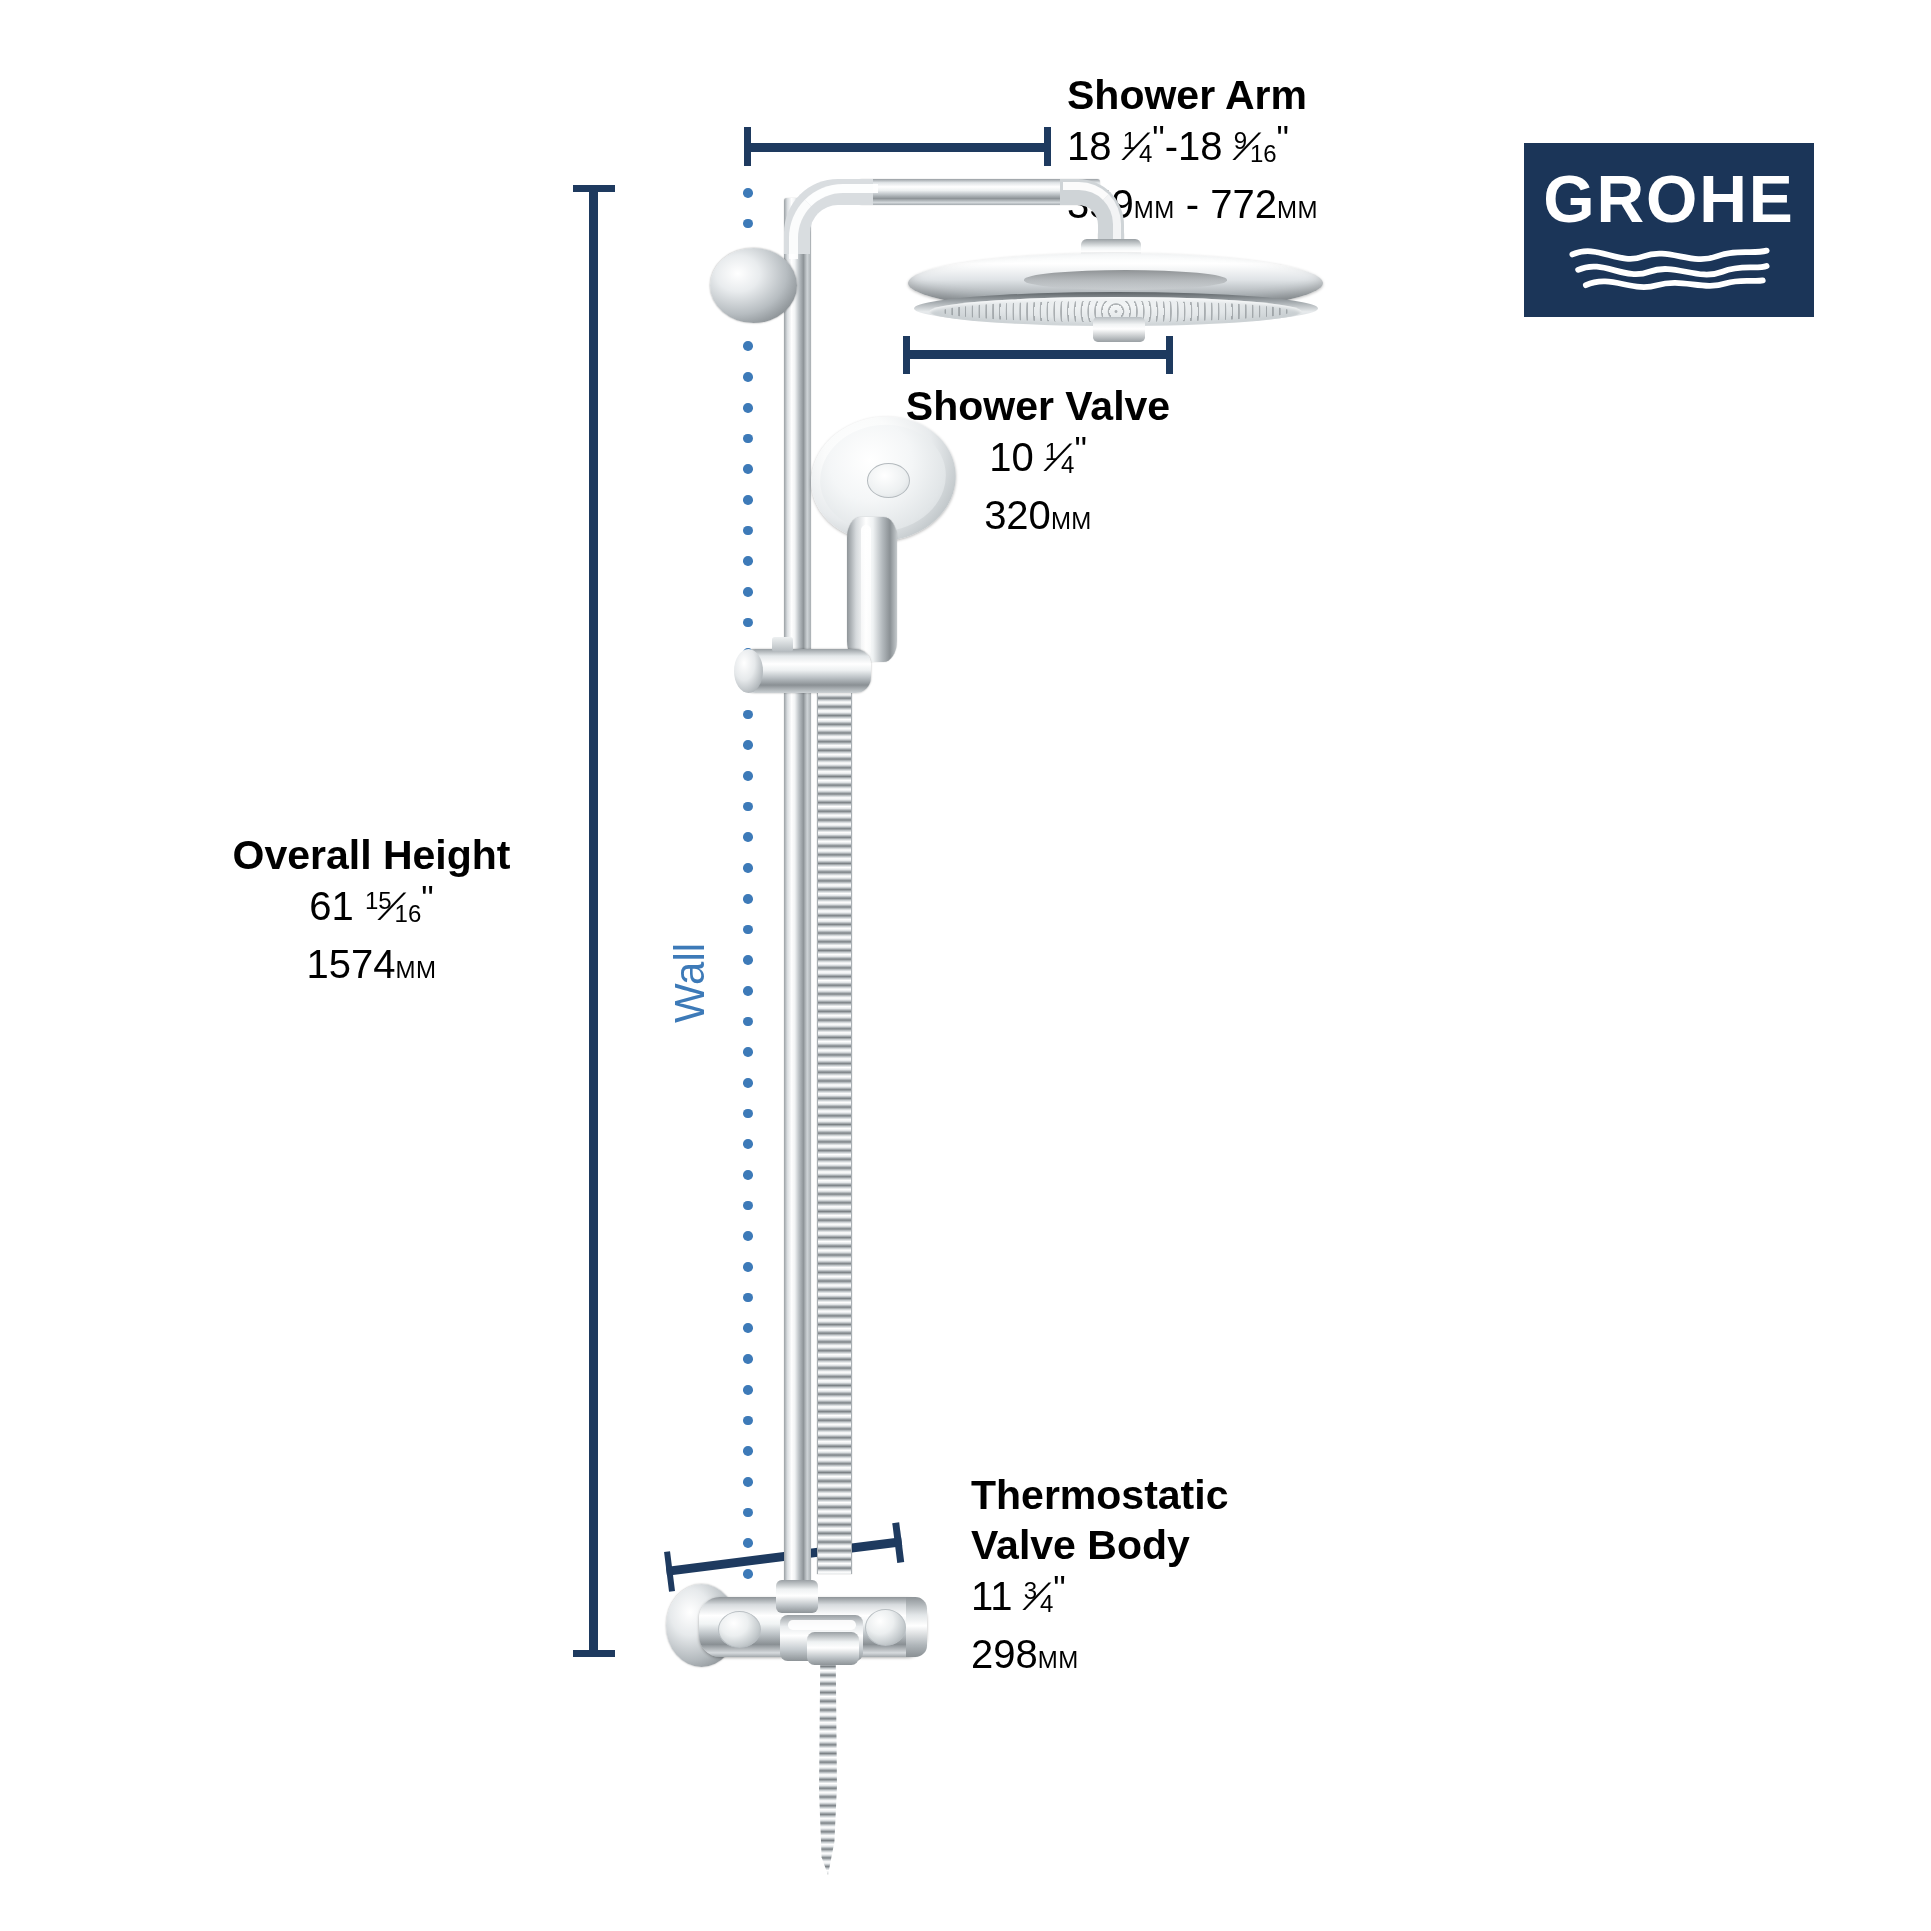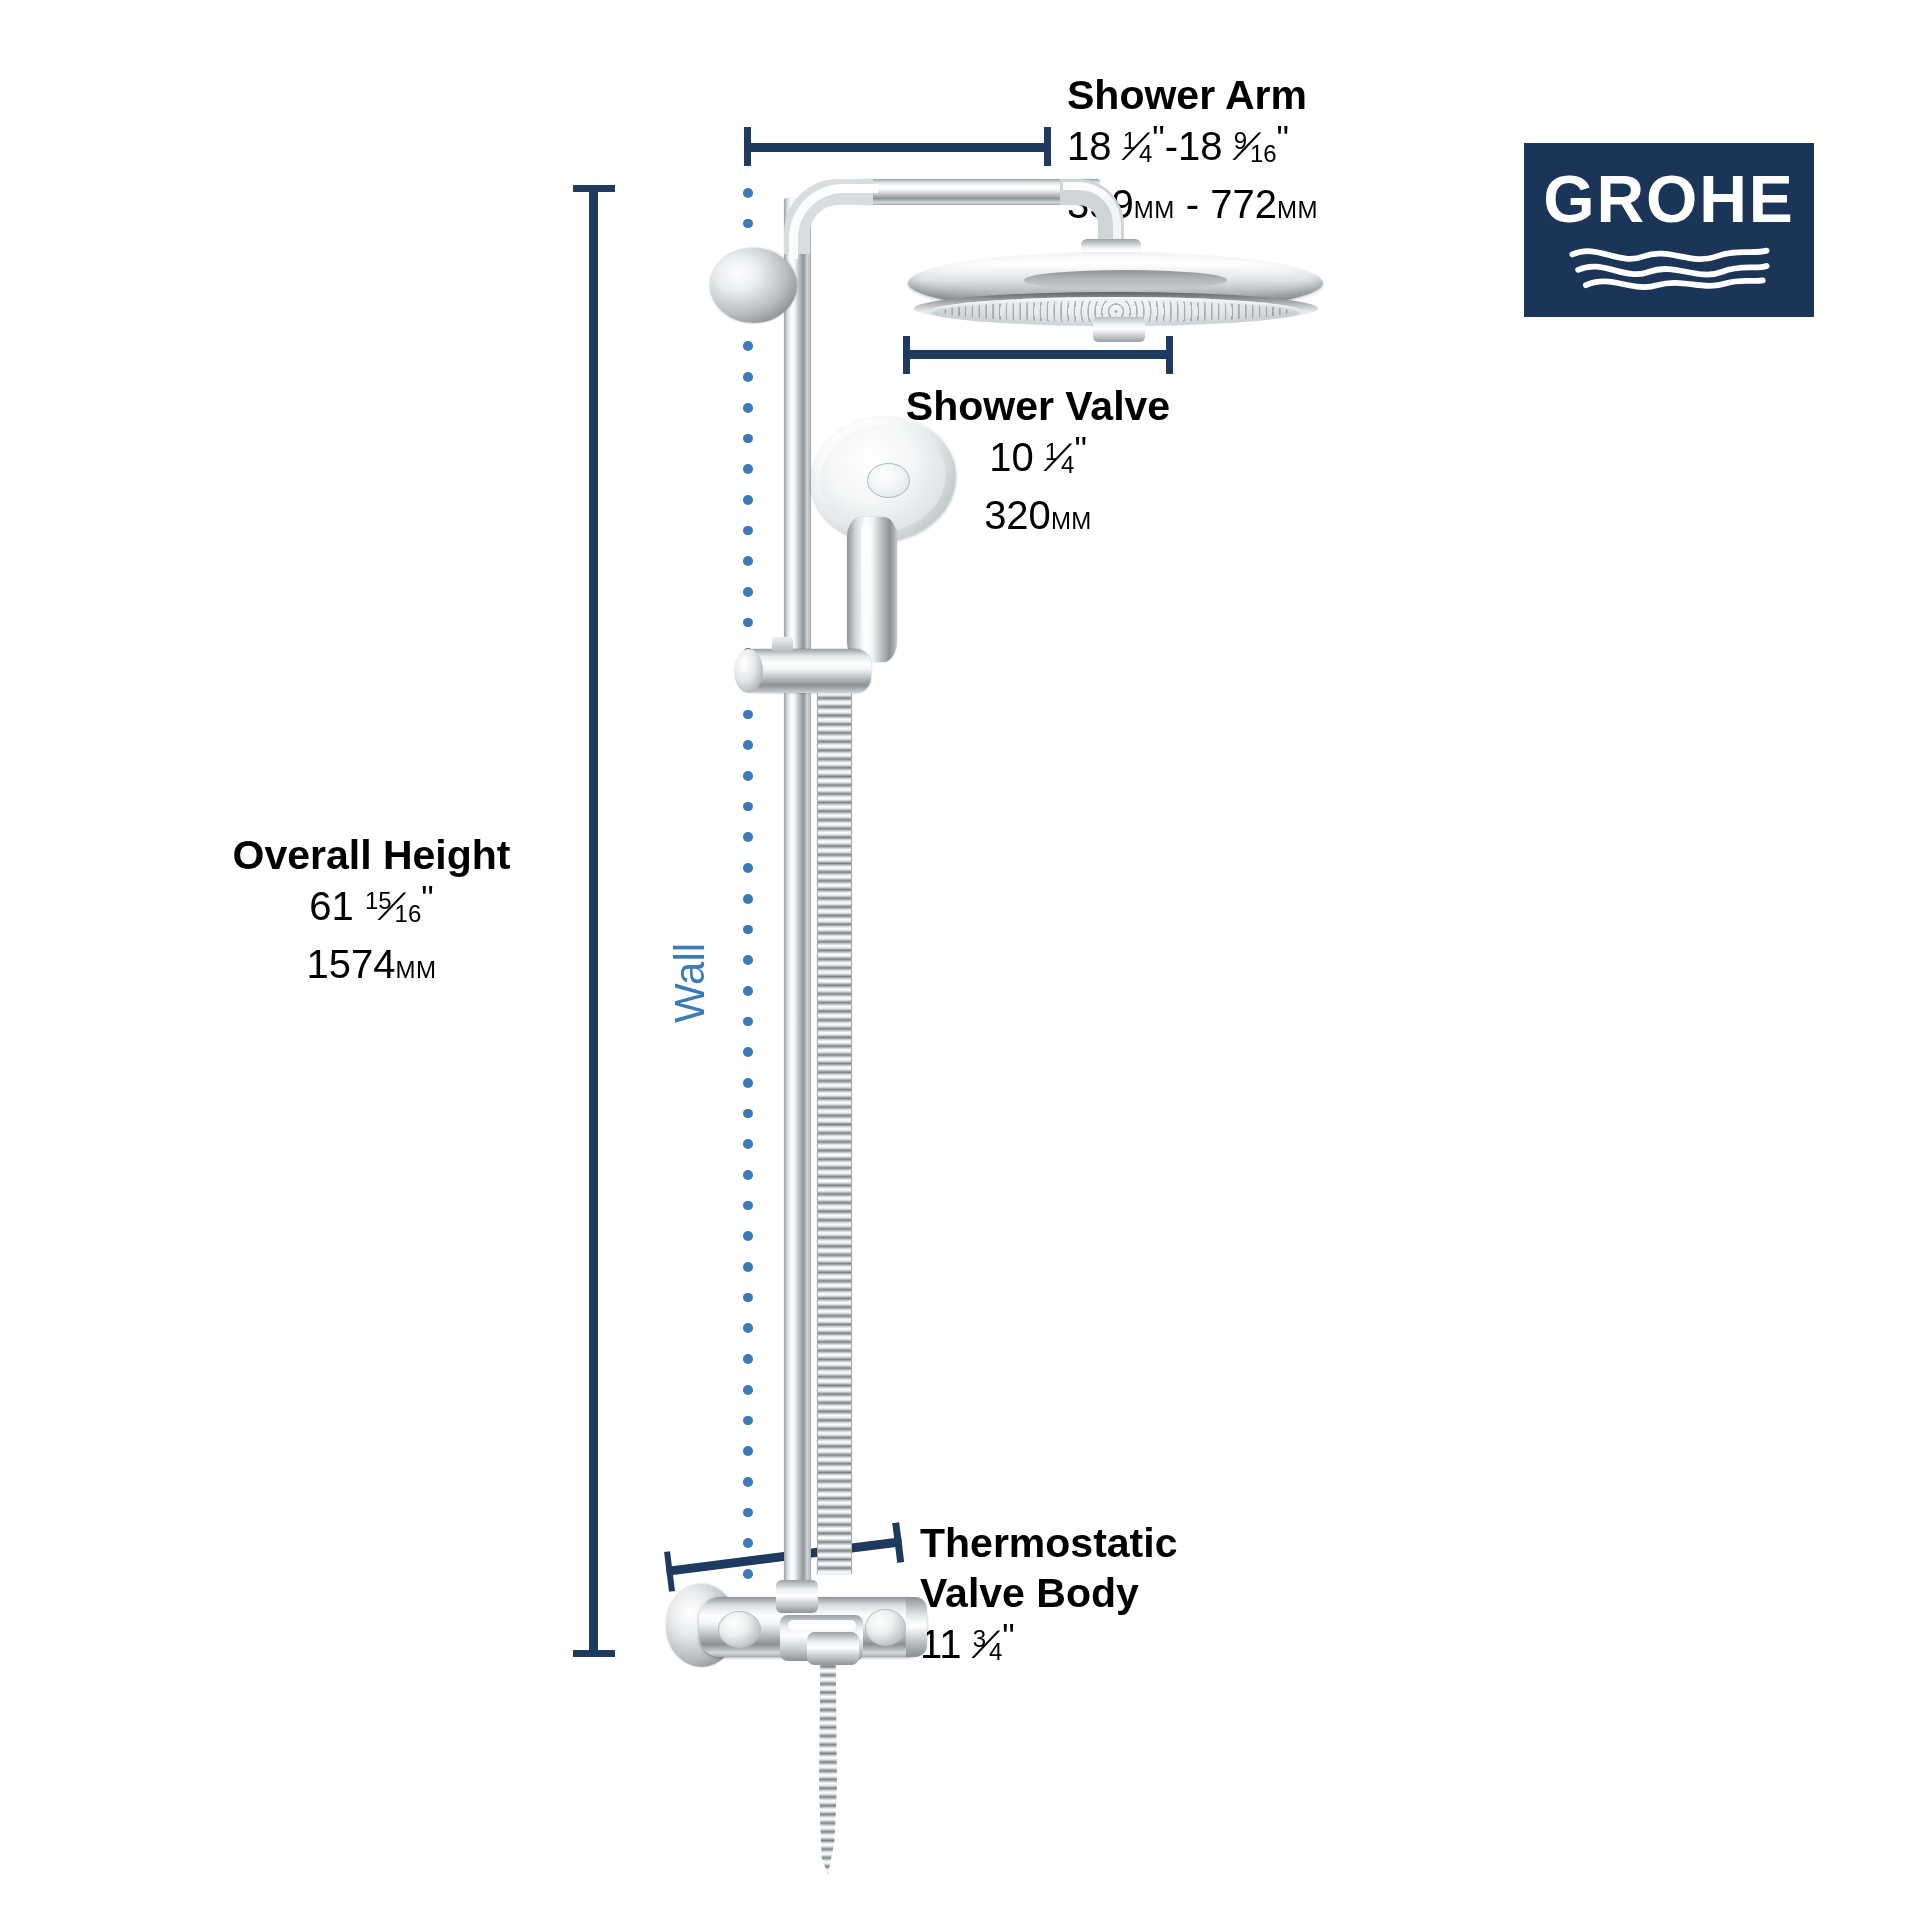--- a/index.html
+++ b/index.html
@@ -311,25 +311,28 @@
     </div>
   </div>
 
   <div style="position:absolute;left:657px;top:1526px;width:270px;height:68px;
               transform:rotate(-7.2deg);transform-origin:left center;">
     <div class="dimline" style="left:7.7px;top:42px;width:237px;height:8.7px;"></div>
     <div class="cap-v" style="left:7.7px;top:27px;height:40px;"></div>
     <div class="cap-v" style="left:238px;top:27px;height:40px;"></div>
   </div>
 
-  <div class="label-block ta-left" style="left:920px;top:1470px;width:425px;margin-top:48px;">
+  <div class="label-block ta-left" style="left:971px;top:1470px;width:425px;">
     <div class="lbl-title">Thermostatic</div>
     <div class="lbl-title">Valve Body</div>
     <div class="lbl-dim">
       <span>11</span>&nbsp;<span class="frac"><span class="n">3</span><span class="s">⁄</span><span class="d">4</span></span><span class="inch">"</span>
+    </div>
+    <div class="lbl-dim">
+      <span>298</span><span class="mm">MM</span>
     </div>
   </div>
 
   <div class="logo" style="left:1524px;top:143px;width:290px;height:174px;">
     <div class="logo-word">GROHE</div>
     <div class="logo-waves">
       <svg width="203" height="50" viewBox="0 0 210 52" aria-hidden="true">
         <path d="M4,14 C30,2 52,26 78,16 C104,6 128,26 154,16 C174,8 192,14 206,10" stroke="#ffffff" stroke-width="6" fill="none" stroke-linecap="round"></path>
         <path d="M10,30 C36,18 58,42 84,32 C110,22 134,42 160,32 C180,24 196,30 206,26" stroke="#ffffff" stroke-width="6" fill="none" stroke-linecap="round"></path>
         <path d="M18,46 C44,34 66,54 92,46 C118,38 140,52 164,44 C180,39 194,43 202,41" stroke="#ffffff" stroke-width="6" fill="none" stroke-linecap="round"></path>

